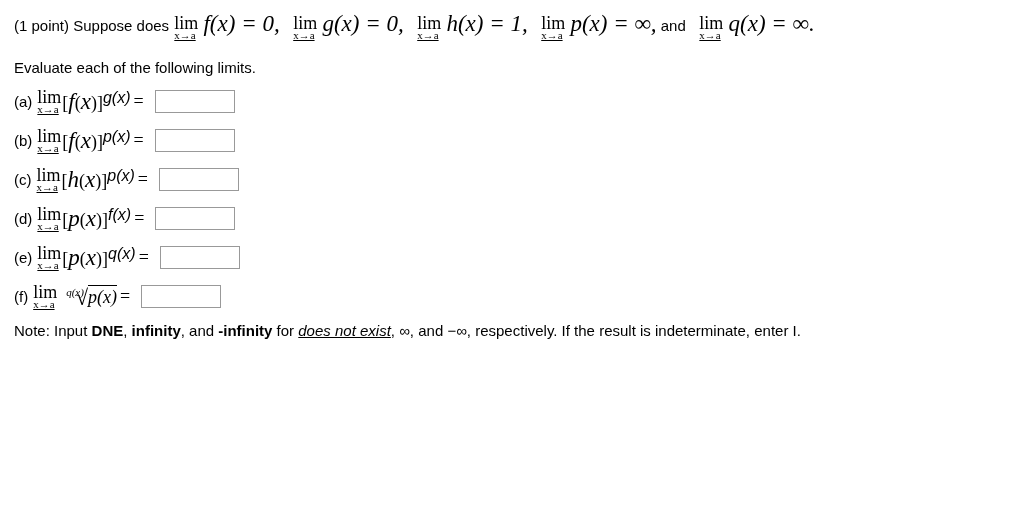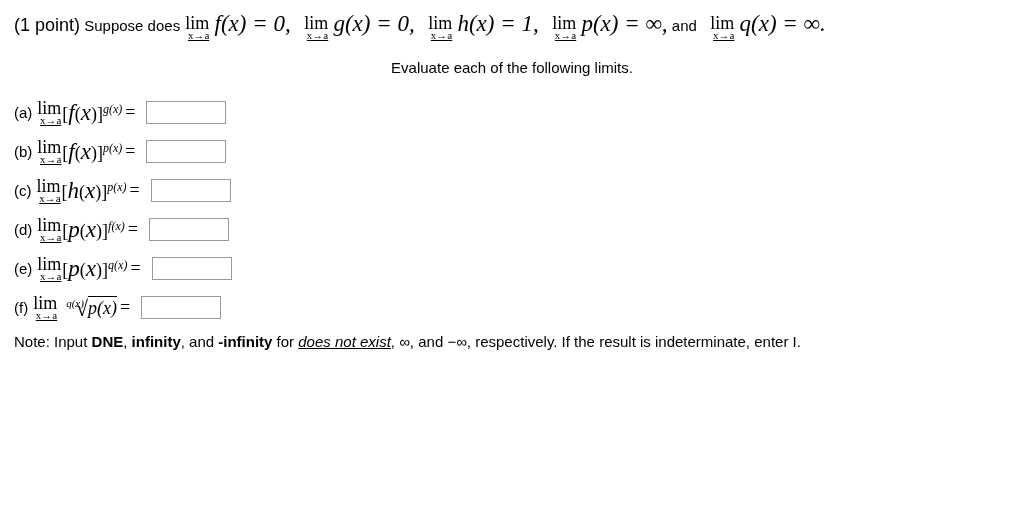--- a/index.html
+++ b/index.html
@@ -9,26 +9,26 @@
       padding: 8px 14px;
       margin: 0;
       width: 1024px;
       box-sizing: border-box;
     }
     .intro {
       margin-bottom: 18px;
       line-height: 1.4;
     }
     .intro .points {
-      font-size: 18px;
+      font-size: 15px;
     }
     .lim-expr {
       display: inline-block;
       vertical-align: middle;
-      text-align: right;
+      text-align: left;
       margin: 0 1px;
     }
     .lim-top {
       font-family: 'Times New Roman', serif;
       font-size: 18px;
       line-height: 1;
     }
     .lim-bot {
       font-family: 'Times New Roman', serif;
       font-size: 11px;
@@ -40,36 +40,35 @@
       font-family: 'Times New Roman', serif;
       font-size: 23px;
       font-style: italic;
     }
     .mathup {
       font-family: 'Times New Roman', serif;
       font-size: 18px;
       font-style: normal;
     }
     .instruction {
-      margin-bottom: 23px;
-      text-align: center;
+      margin-bottom: 12px;
     }
     .part {
       margin-bottom: 12px;
       display: flex;
       align-items: center;
       line-height: 1;
     }
     .label {
       font-size: 15px;
       margin-right: 4px;
     }
     .sup {
-      font-family: Liberation Serif, serif;
-      font-size: 12px;
+      font-family: Liberation Sans, sans-serif;
+      font-size: 16px;
       font-style: italic;
       vertical-align: super;
       position: relative;
       top: -3px;
     }
     input.ans {
       width: 72px;
       height: 19px;
       border: 1px solid #999;
       padding: 1px 3px;

